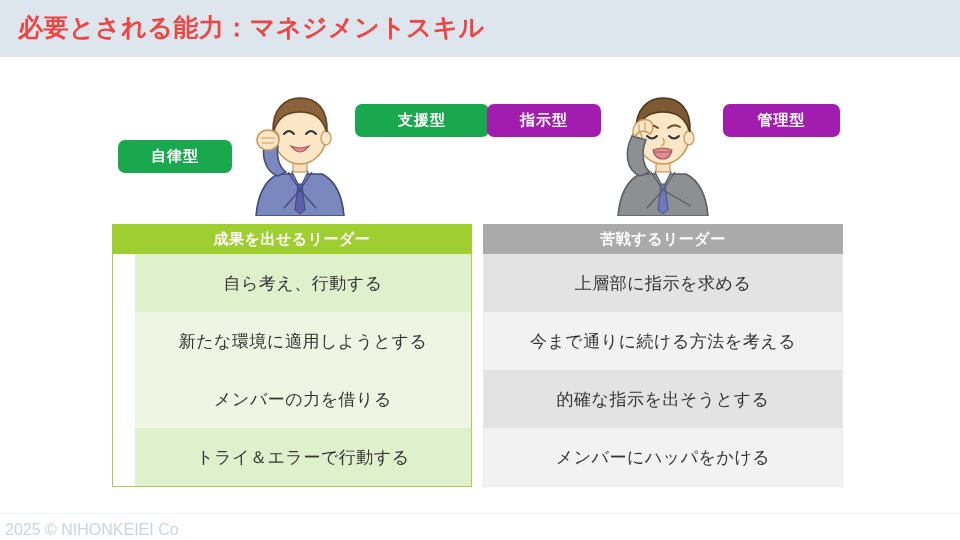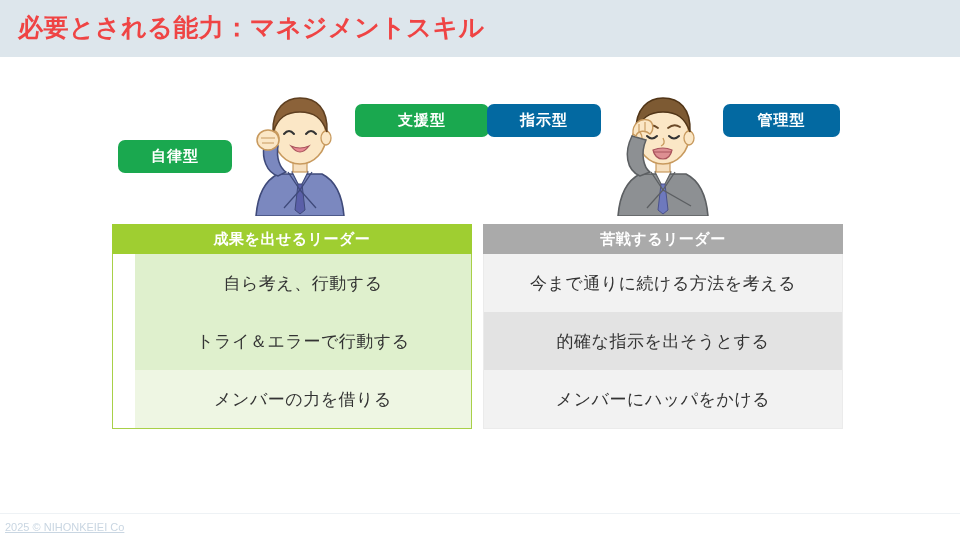--- a/index.html
+++ b/index.html
@@ -23,21 +23,21 @@
   }
 
   
   .badge{
     position:absolute; height:33px; border-radius:7px;
     display:flex; align-items:center; justify-content:center;
     font-size:15px; font-weight:bold; color:#ffffff;
     letter-spacing:1px; white-space:nowrap;
   }
   .badge.green{ background:#1aa84f; }
-  .badge.gray { background:#0369a1; }
+  .badge.gray { background:#a21caf; }
   #badge-0{ left:118px; top:104px; width:114px;margin-top:36px; }
   #badge-1{ left:355px; top:104px; width:134px; }
   #badge-2{ left:487px; top:104px; width:114px; }
   #badge-3{ left:723px; top:104px; width:117px; }
 
   
   .person{ position:absolute; }
   #person-success{ left:248px; top:88px; width:104px; height:128px; }
   #person-struggle{ left:606px; top:88px; width:112px; height:128px; }
 
@@ -68,21 +68,21 @@
   #table-right .t-row.odd { background:#e3e3e3; }
   #table-right .t-row.even{ background:#f2f2f2; }
 
   
   #footer-rule{
     position:absolute; left:0; top:513px; width:960px; height:1px;
     background:#eef2f5;
   }
   #footer-copyright{
     position:absolute; left:5px; top:521px;
-    font-size:11px; color:#c9d6e2; white-space:nowrap;text-decoration:underline;
+    font-size:16px; color:#c9d6e2; white-space:nowrap;
   }
   #page-number{
     position:absolute; right:18px; top:518px;
     font-size:14px; color:#808080;margin-top:36px;
   }
 </style>
 </head>
 <body>
 
 <div id="title-banner"></div>
@@ -168,28 +168,30 @@
     <path d="M34 88 C20 82 18 64 26 48 L40 52 C34 66 38 80 44 84 Z" fill="#8d9093" stroke="#5c5f62" stroke-width="1.5"></path>
     <path d="M27 46 C26 36 34 30 42 32 C48 34 48 42 44 46 C40 42 32 42 30 48 Z" fill="#fbe7c6" stroke="#c89a5e" stroke-width="1.4"></path>
     <path d="M33 36 v8 M39 34 v9" stroke="#c89a5e" stroke-width="1.1" fill="none"></path>
   </svg>
 </div>
 
 <div class="table" id="table-left">
   <div class="t-header">成果を出せるリーダー</div>
   <div class="t-body">
     <div class="t-row odd">自ら考え、行動する</div>
+    <div class="t-row even">新たな環境に適用しようとする</div>
+    <div class="t-row even">メンバーの力を借りる</div>
     <div class="t-row odd">トライ＆エラーで行動する</div>
-    <div class="t-row even">メンバーの力を借りる</div>
   </div>
 </div>
 
 <div class="table" id="table-right">
   <div class="t-header">苦戦するリーダー</div>
   <div class="t-body">
+    <div class="t-row odd">上層部に指示を求める</div>
     <div class="t-row even">今まで通りに続ける方法を考える</div>
     <div class="t-row odd">的確な指示を出そうとする</div>
     <div class="t-row even">メンバーにハッパをかける</div>
   </div>
 </div>
 
 <div id="footer-rule"></div>
 <div id="footer-copyright">2025 © NIHONKEIEI Co</div>
 <div id="page-number">12</div>
 

